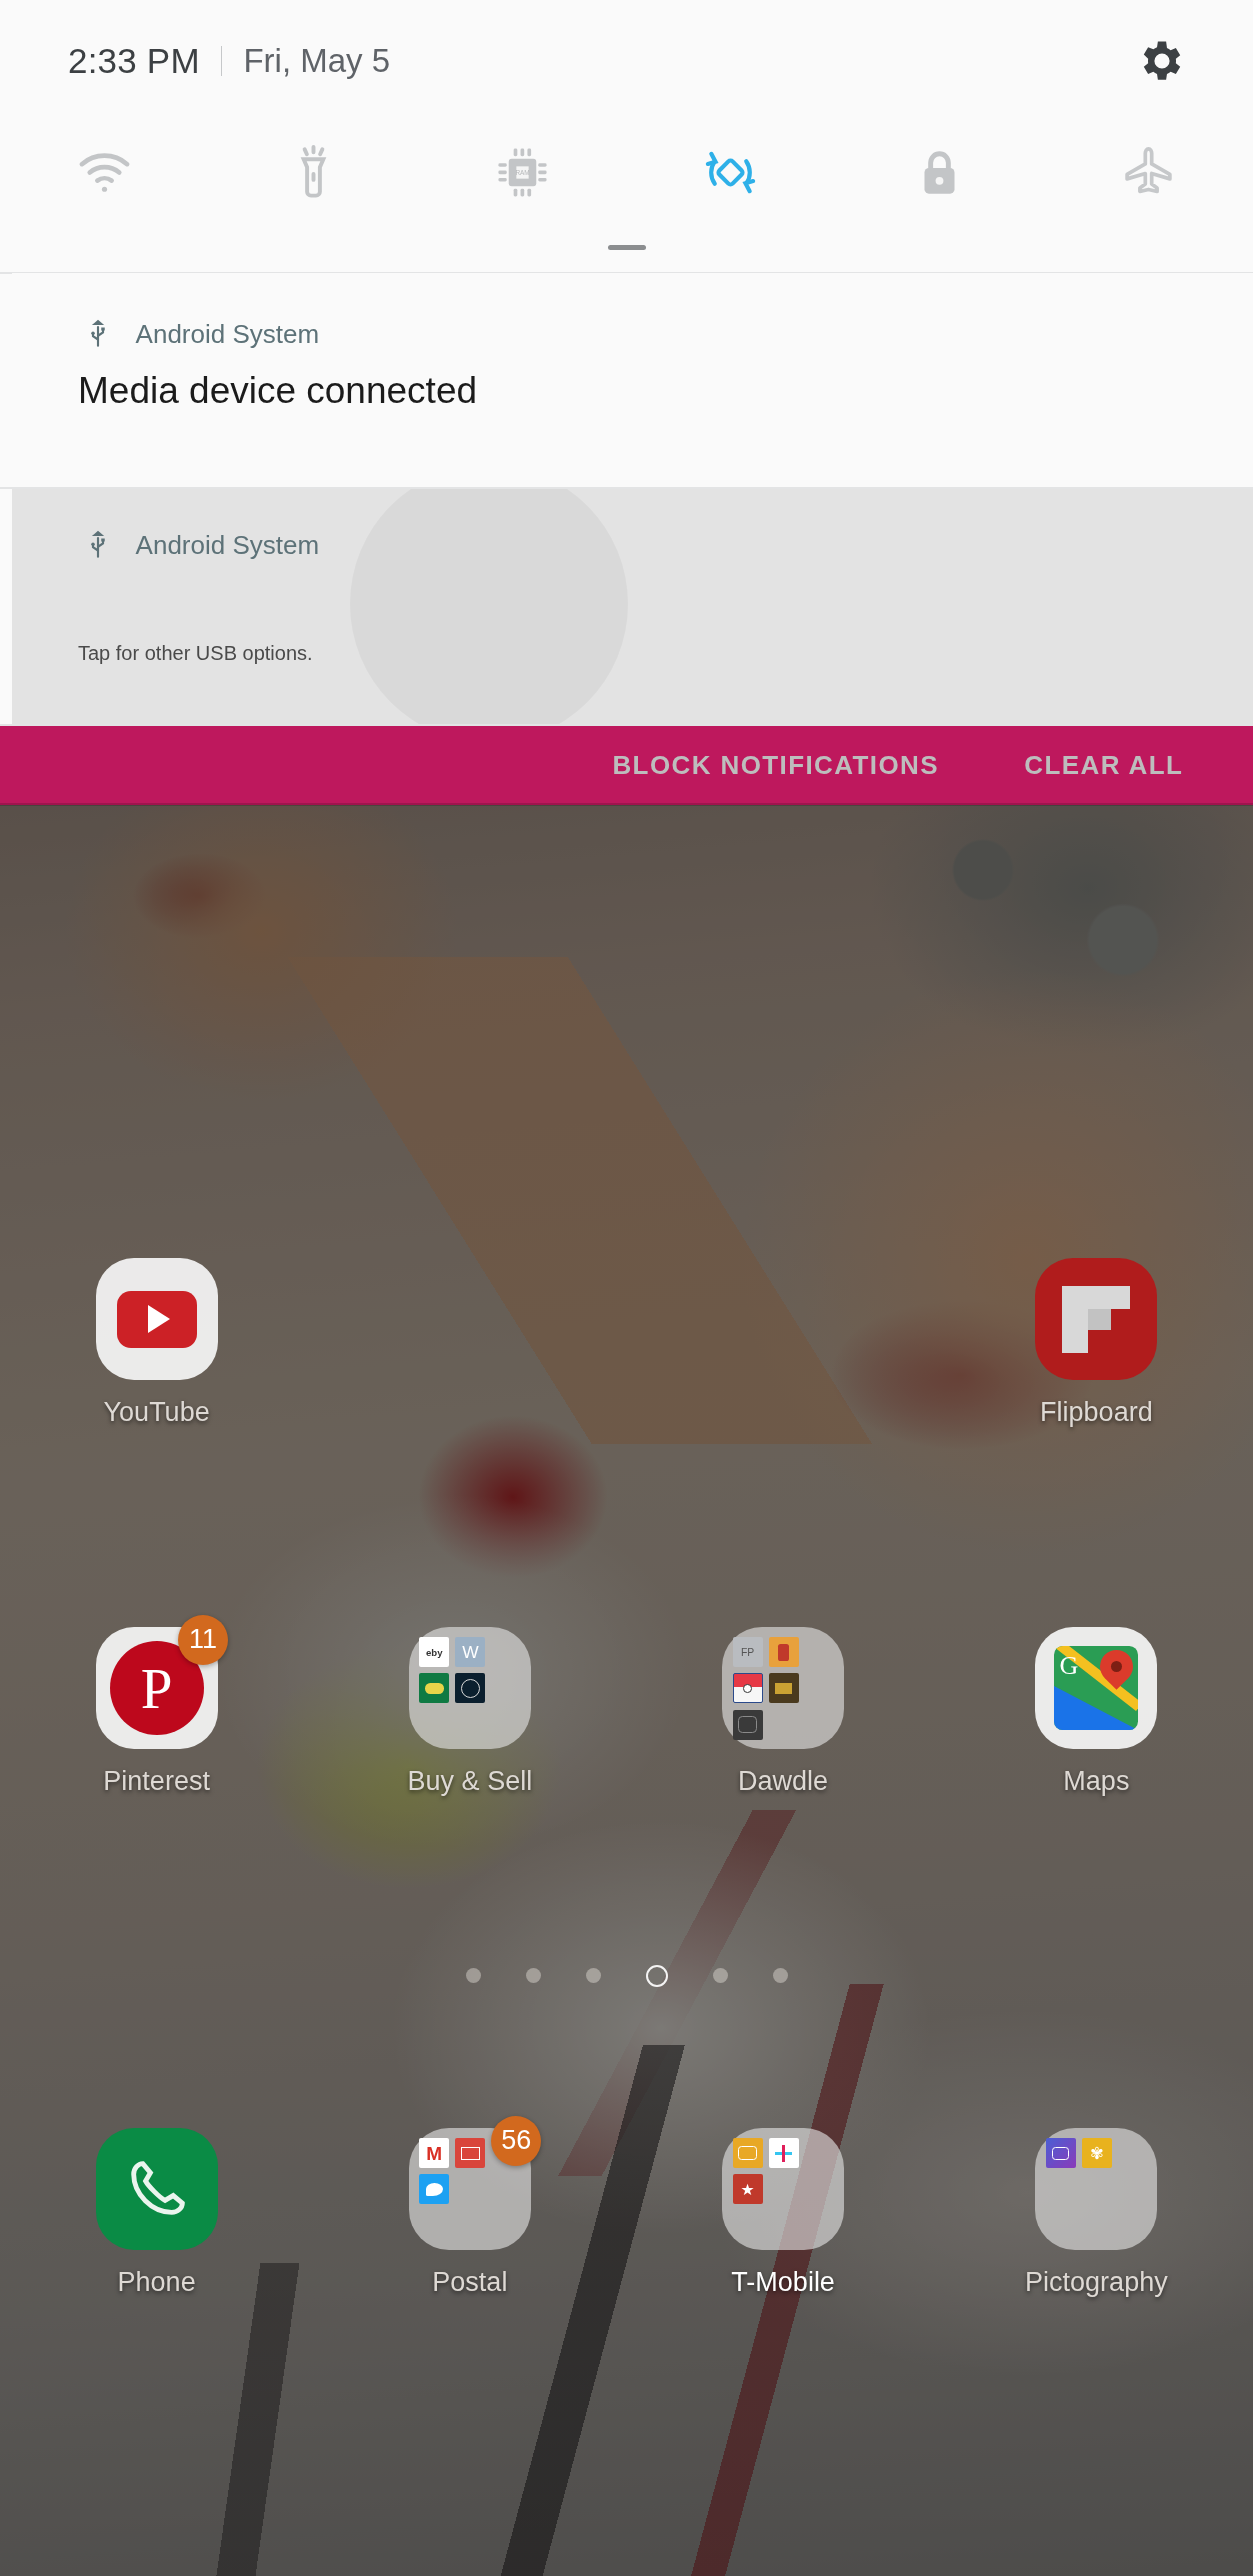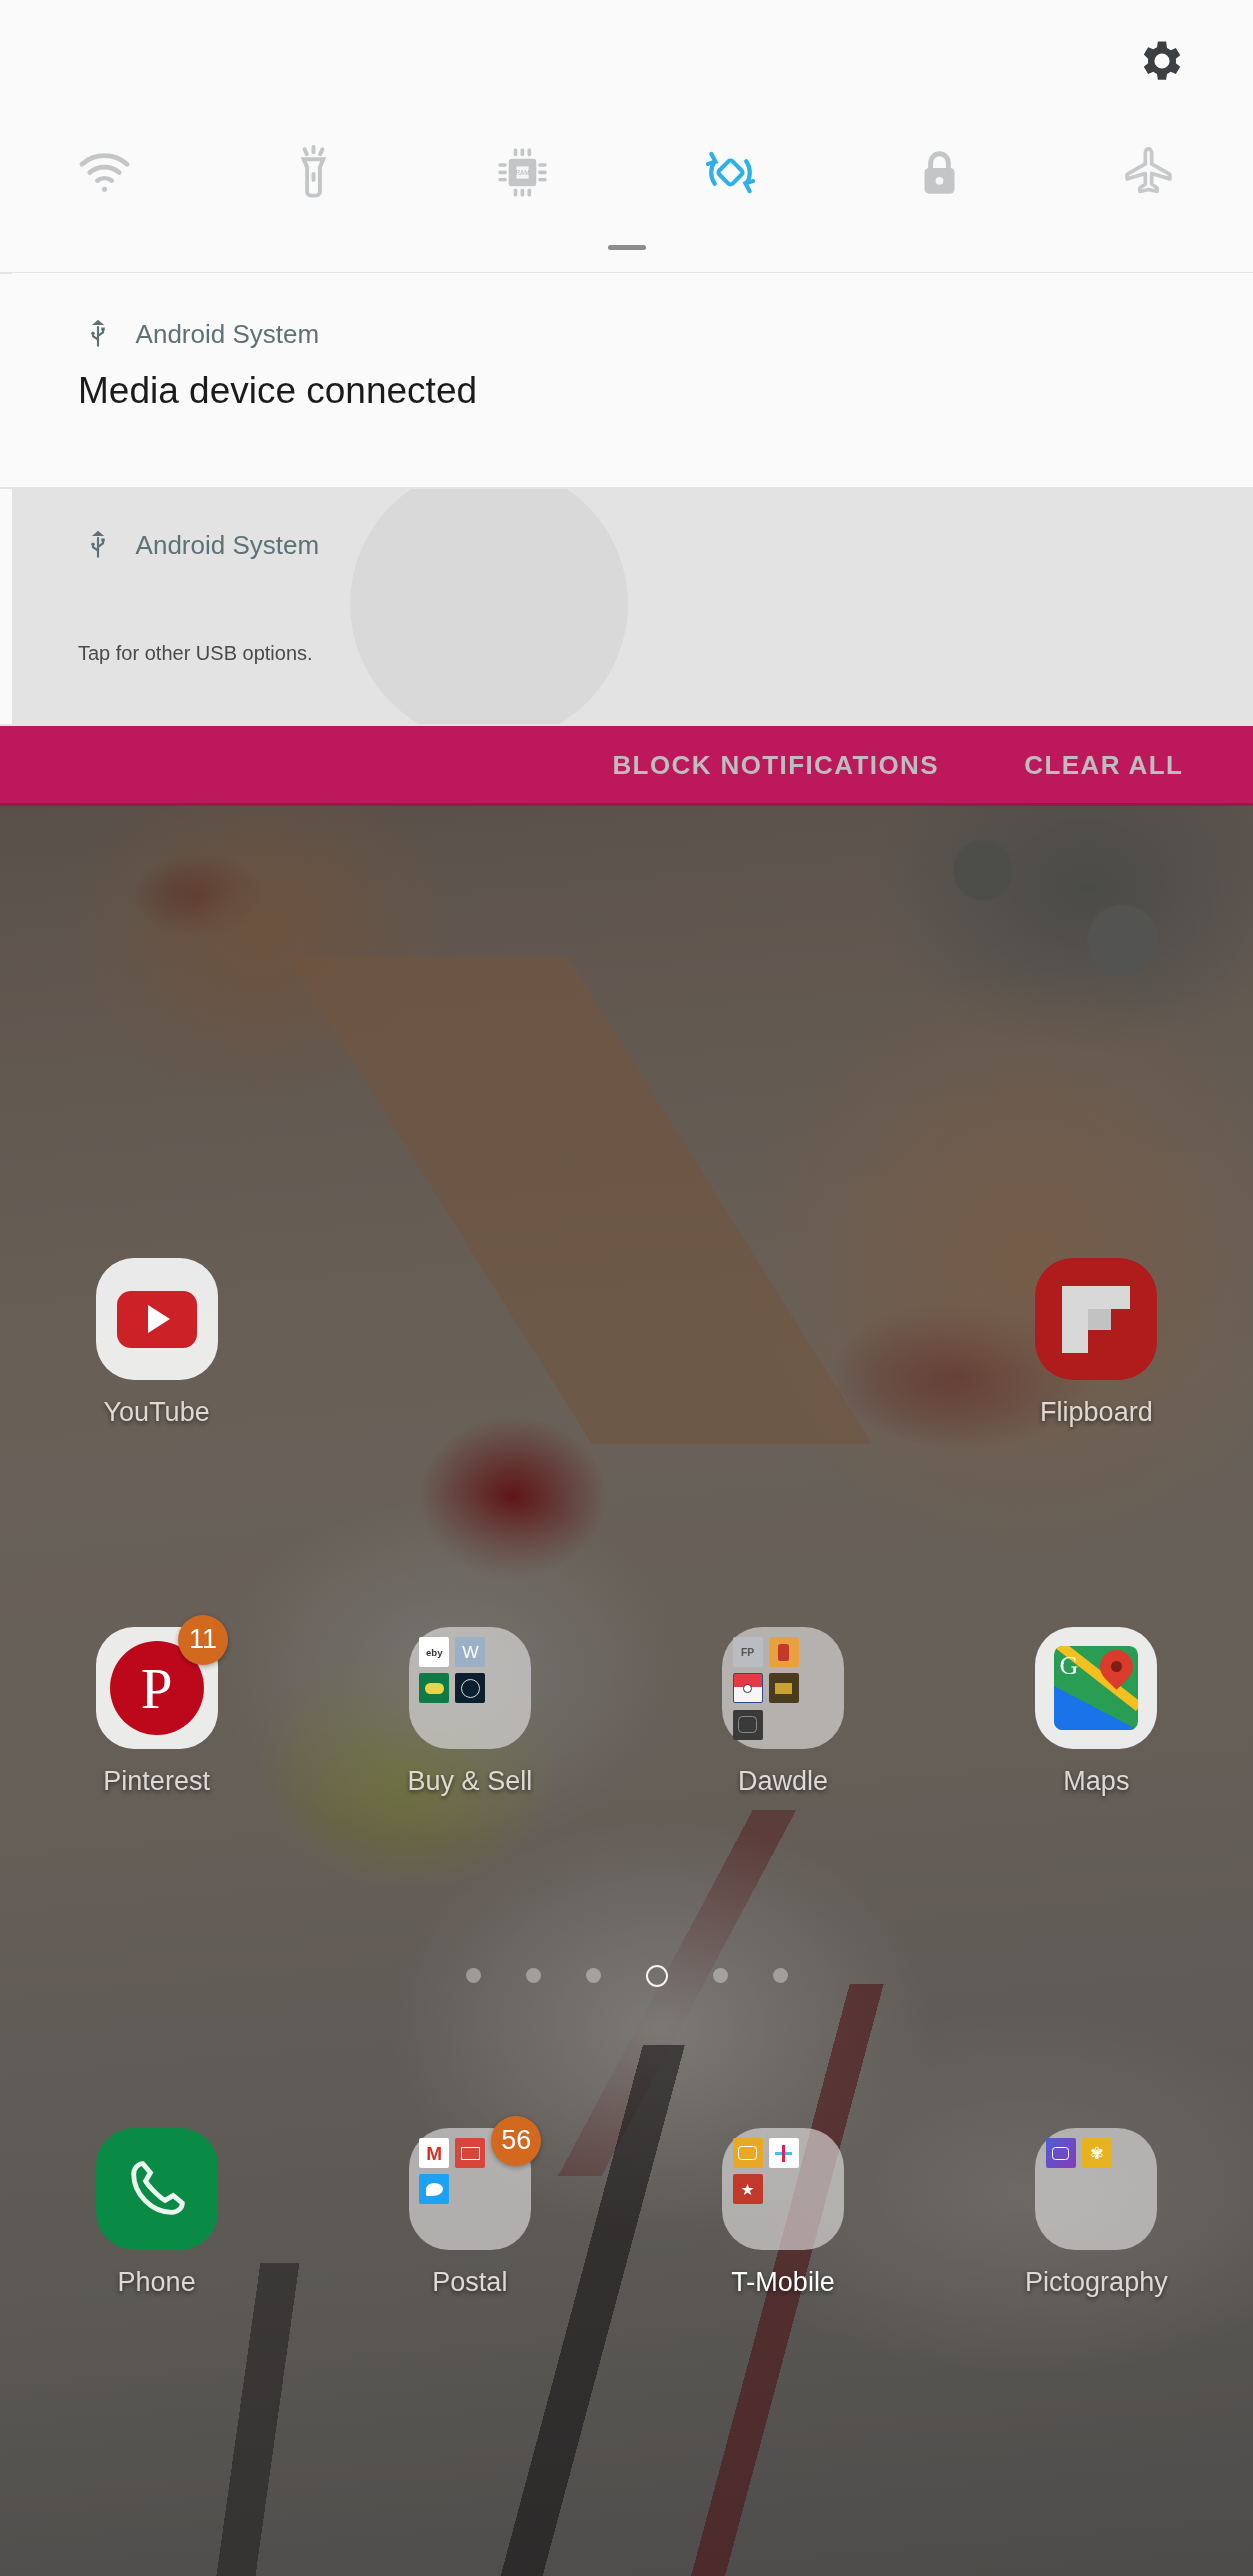--- a/index.html
+++ b/index.html
@@ -258,21 +258,21 @@
               <div style="width:19px;height:19px;border-radius:50%;border:1.7px solid #d8d8d8;"></div>
             </div>
           </div>
         </div>
         <div class="app-label">Buy &amp; Sell</div>
       </div>
 
       <div class="app-cell">
         <div class="folder">
           <div class="folder-inner">
-            <div class="mini" style="background:#b9bcc0;color:#555;font-size:10.4px;font-weight:bold;">FP</div>
+            <div class="mini" style="background:#b9bcc0;color:#555;font-size:10.4px;font-weight:normal;">FP</div>
             <div class="mini" style="background:#e8a13c;">
               <div style="width:10.4px;height:17.4px;background:#c0392b;border-radius:2.6px;"></div>
             </div>
             <div class="mini" style="background:linear-gradient(#e63946 0 48%,#f7f7f7 48% 100%);border:1.7px solid #2b4a8b;box-sizing:border-box;">
               <div style="width:8.7px;height:8.7px;border-radius:50%;background:#fff;border:1.7px solid #333;"></div>
             </div>
             <div class="mini" style="background:#4a3a1e;">
               <div style="width:17.4px;height:10.4px;background:#caa233;"></div>
             </div>
             <div class="mini" style="background:#3a3a3a;">
@@ -367,20 +367,25 @@
           </div>
         </div>
         <div class="app-label">Pictography</div>
       </div>
     </div>
 
   </div>
 
   <div class="shade">
 
+    <div class="clock-row">
+      <div class="clock-time">2:33 PM</div>
+      <div class="clock-sep"></div>
+      <div class="clock-date">Fri, May 5</div>
+    </div>
 
     <div class="gear-btn">
       <svg width="52" height="52" viewBox="0 0 24 24" fill="#3c4043">
         <path d="M19.4 13a7.6 7.6 0 0 0 0-2l2-1.6-2-3.4-2.4 1a7.5 7.5 0 0 0-1.7-1L14.9 3h-3.8l-.4 2.6a7.5 7.5 0 0 0-1.7 1l-2.4-1-2 3.4L6.6 11a7.6 7.6 0 0 0 0 2l-2 1.6 2 3.4 2.4-1c.5.4 1.1.8 1.7 1l.4 2.6h3.8l.4-2.6c.6-.2 1.2-.6 1.7-1l2.4 1 2-3.4zM13 15.5a3.5 3.5 0 1 1 0-7 3.5 3.5 0 0 1 0 7z" transform="translate(-1 0)"></path>
       </svg>
     </div>
 
     <div class="qs-row">
 
       <div class="qs-tile">

